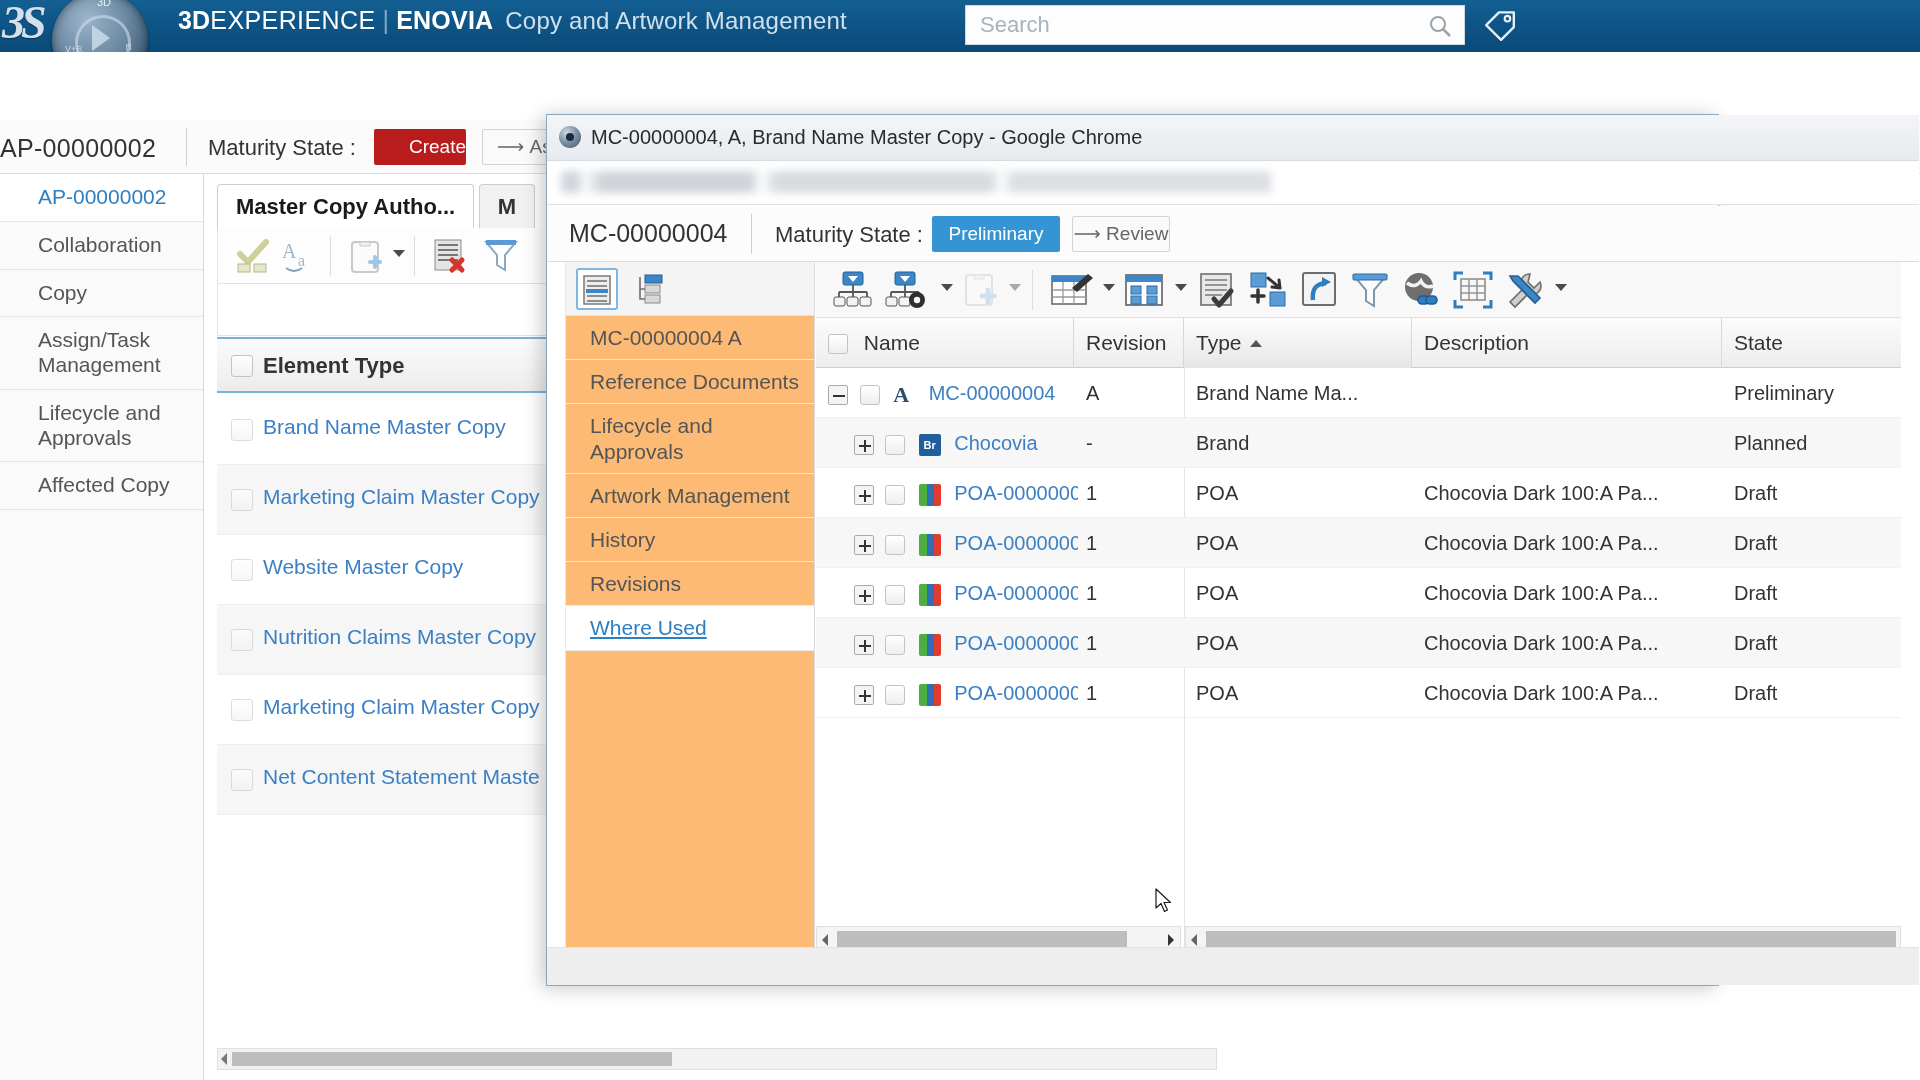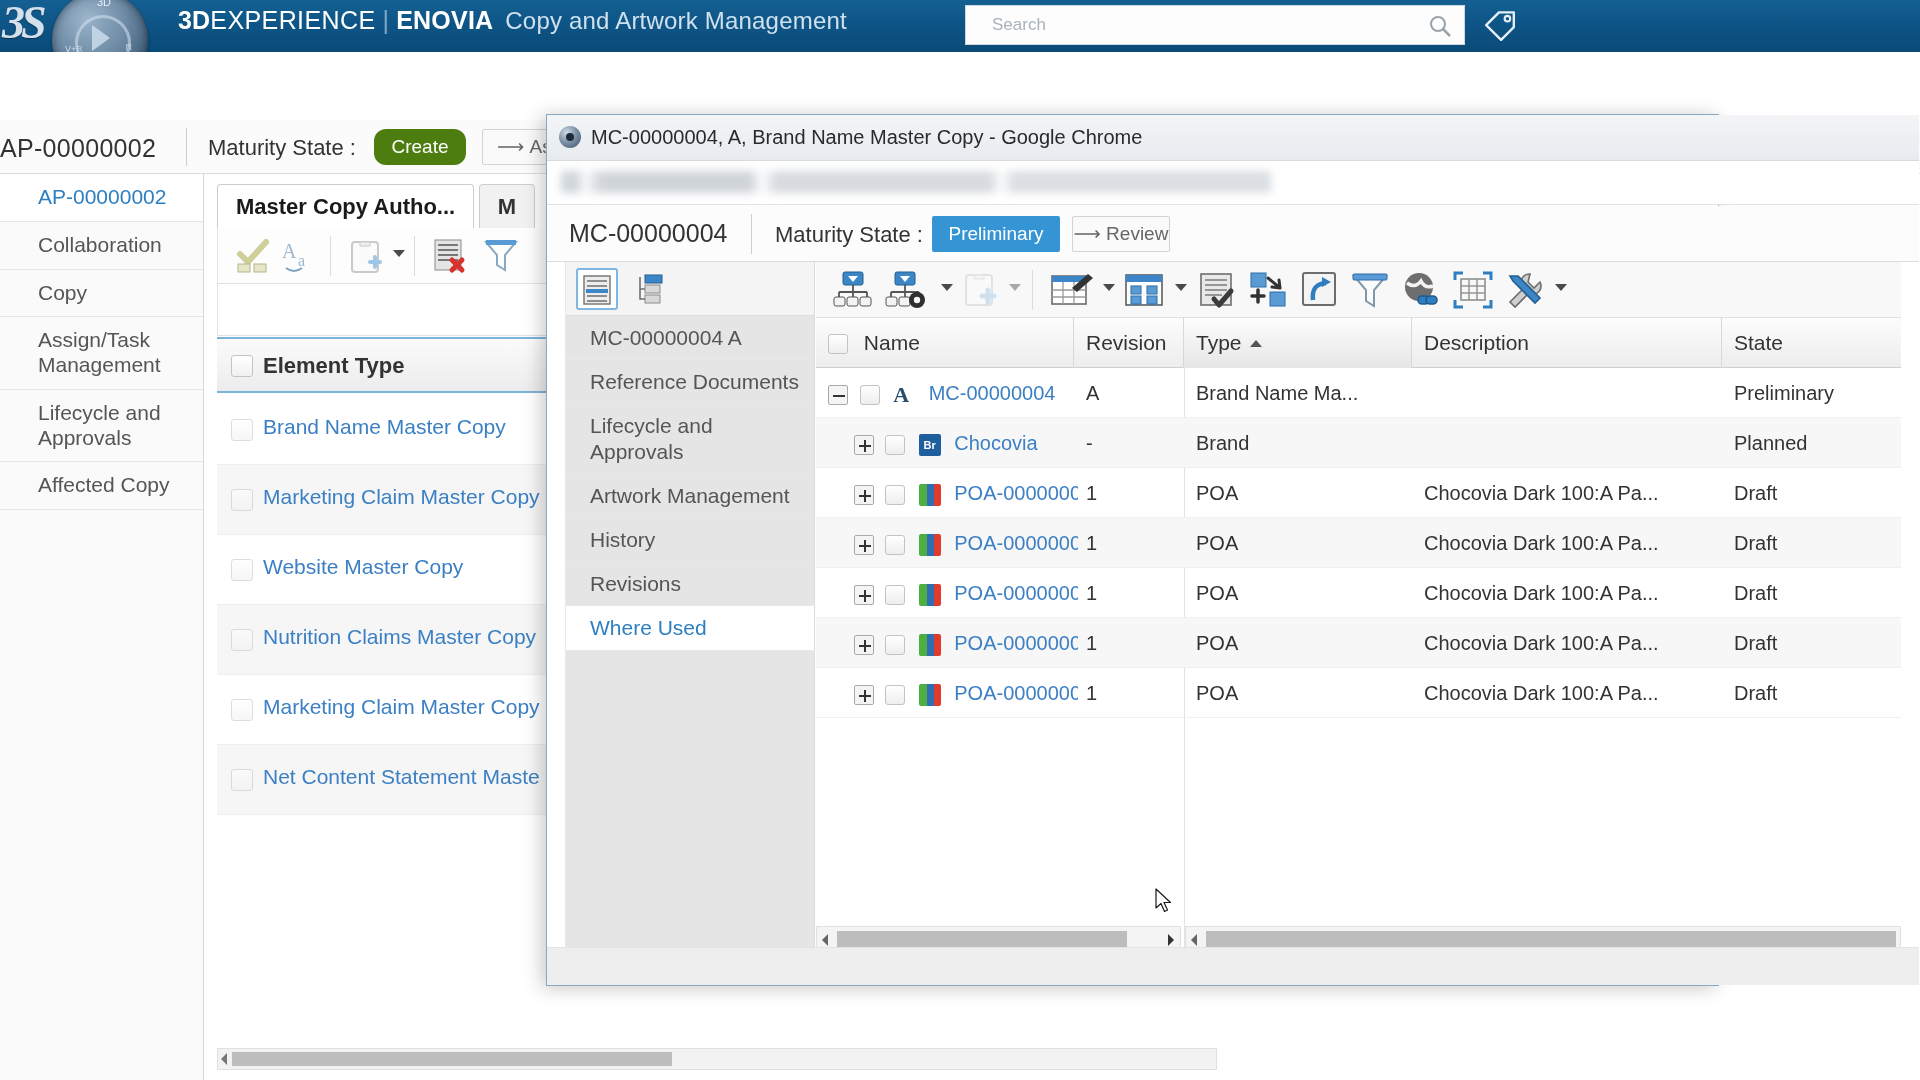--- a/index.html
+++ b/index.html
@@ -70,23 +70,22 @@
   .search-box {
     position: absolute; left: 965px; top: 5px;
     width: 500px; height: 40px;
     background: #fdfdfd;
     border: 1px solid #cdd8e0;
   }
   .search-box input {
     position: absolute; left: 14px; top: 0;
     width: 420px; height: 38px;
     border: none; outline: none; background: transparent;
-    font-size: 17px; color: #444;
+    font-size: 22px; color: #444;
     font-family: "Liberation Sans", sans-serif;
-    margin-left: 12px;
   }
   .search-box input::placeholder { color: #a9b2b9; }
   .search-icn {
     position: absolute; right: 12px; top: 8px;
     width: 24px; height: 24px;
   }
   .tag-icn { position: absolute; left: 1483px; top: 7px; width: 34px; height: 34px; }
 
   
   .hamburger {
@@ -111,23 +110,23 @@
   }
   .bg-objid {
     position: absolute; left: 0px; top: 14px;
     font-size: 25px; color: #333; letter-spacing: .3px;
   }
   .bg-divider { position: absolute; left: 186px; top: 8px; width: 1px; height: 38px; background: #cfcfcf; }
   .bg-maturity { position: absolute; left: 208px; top: 15px; font-size: 22px; color: #333; }
   .btn-state-create {
     position: absolute; left: 374px; top: 9px;
     width: 92px; height: 36px;
-    background: #4d7c0f; color: #fff;
-    font-size: 19px; text-align: center; line-height: 36px;
-    border-radius: 12px;
+    background: #b91c1c; color: #fff;
+    font-size: 19px; text-align: right; line-height: 36px;
+    border-radius: 2px;
   }
   .btn-state-next {
     position: absolute; left: 482px; top: 9px;
     height: 36px; padding: 0 14px;
     background: #fafafa; color: #666;
     border: 1px solid #d3d3d3; border-radius: 2px;
     font-size: 19px; line-height: 34px; white-space: nowrap;
   }
 
   
@@ -258,39 +257,39 @@
     position: absolute; left: 525px; top: 10px;
     width: 98px; height: 36px;
     background: #fafafa; border: 1px solid #d3d3d3; border-radius: 2px;
     color: #666; font-size: 19px; line-height: 34px; text-align: center;
   }
 
   
   .pop-leftnav {
     position: absolute; left: 18px; top: 147px;
     width: 250px; height: 706px;
-    background: #e5e5e5; border-right: 1px solid #dadada; border-left: 1px solid #e8e8e8;
+    background: #fdba74; border-right: 1px solid #dadada; border-left: 1px solid #e8e8e8;
   }
   .pop-nav-icons {
     height: 54px; background: #f4f4f4; border-bottom: 1px solid #e0e0e0;
     position: relative;
   }
   .nav-icon-btn {
     position: absolute; top: 6px; width: 42px; height: 42px;
     border-radius: 3px;
   }
   .nav-icon-btn.sel { left: 10px; border: 2px solid #7fb6e2; background: #fff; }
   .nav-icon-btn.two { left: 62px; }
   .pop-navitem {
     padding: 9px 8px 9px 24px;
     font-size: 21px; color: #555;
     border-bottom: 1px solid #e8e8e8;
     line-height: 1.2;
   }
-  .pop-navitem.active { color: #2d7fc1; background: #ffffff; }
+  .pop-navitem.active { color: #2d7fc1; background: #ffffff; text-decoration: underline; }
 
   
   .pop-toolbar {
     position: absolute; left: 269px; top: 147px;
     width: 1085px; height: 56px;
     background: #f8f8f8; border-bottom: 1px solid #e1e1e1;
   }
   .tb-sep { position: absolute; top: 8px; width: 1px; height: 40px; background: #dcdcdc; }
   .tb-item { position: absolute; top: 8px; height: 40px; }
   .caret-dn {

